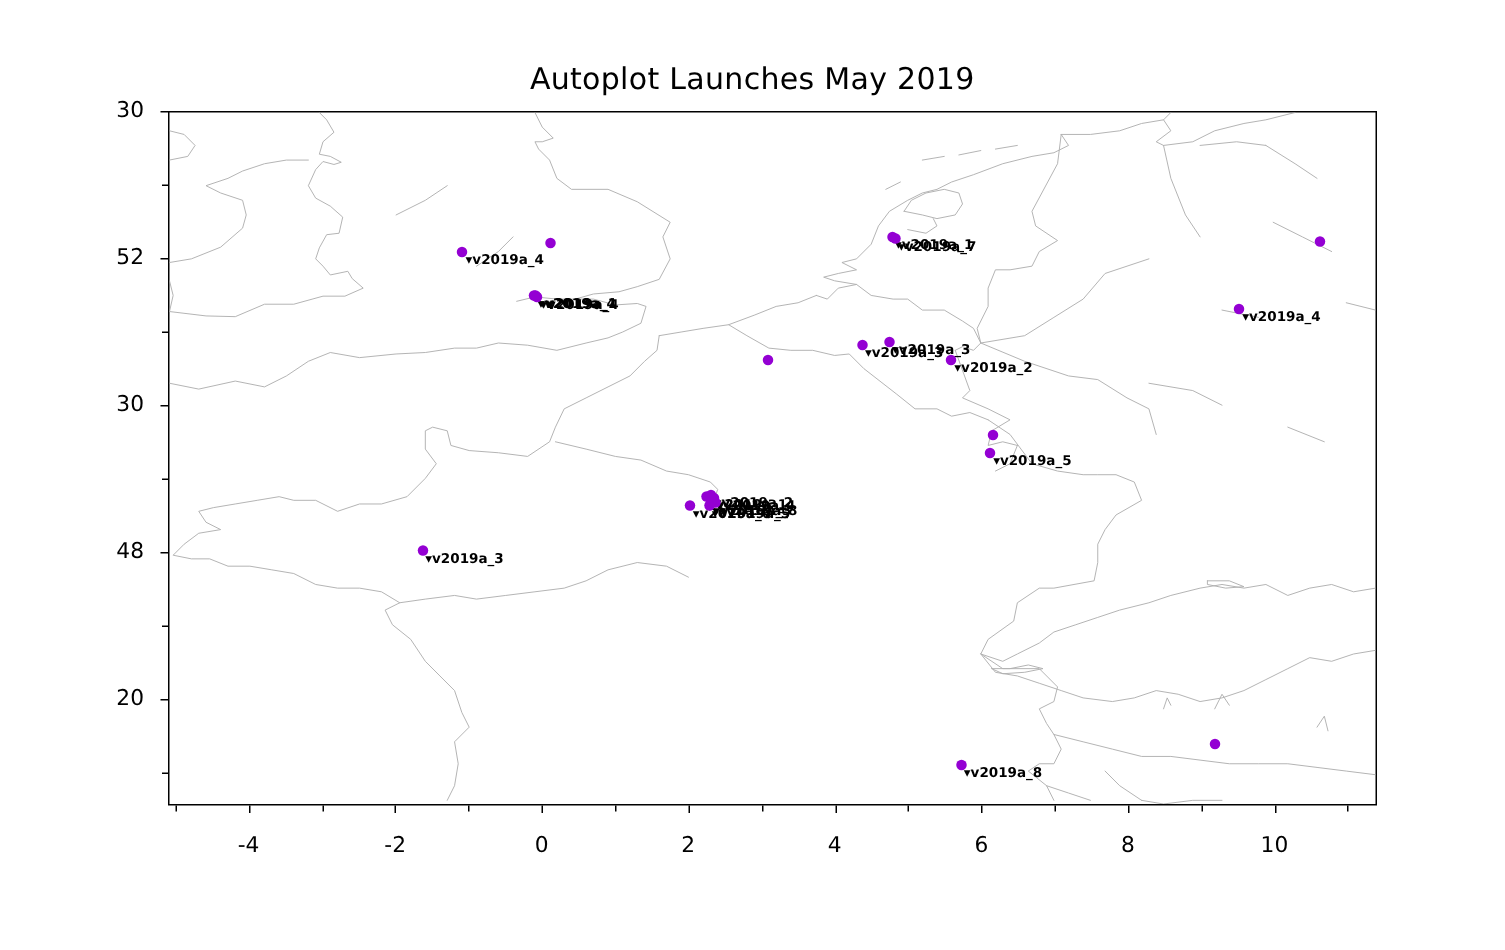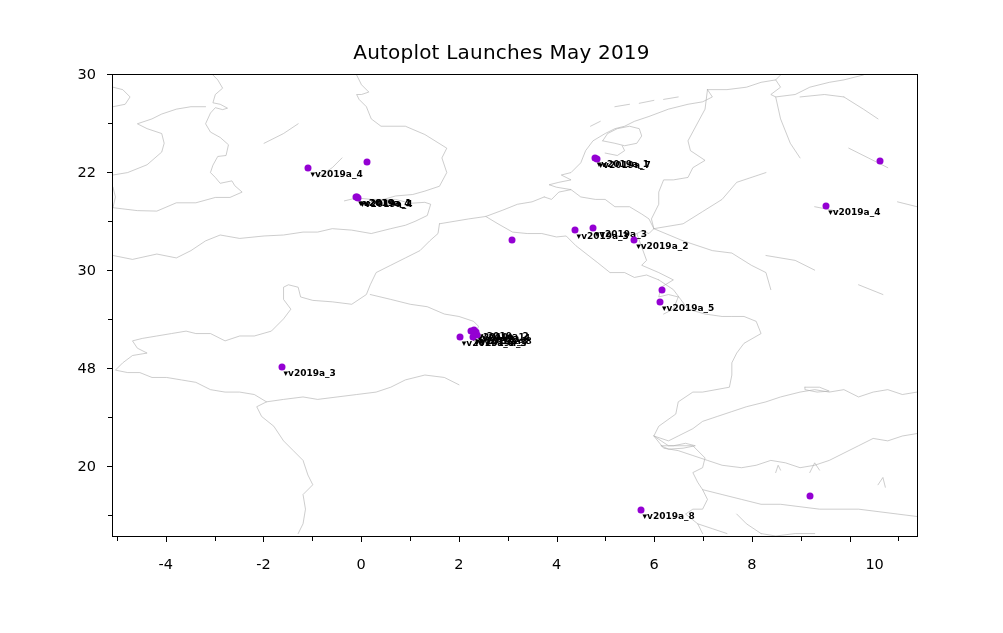--- a/index.html
+++ b/index.html
@@ -212,38 +212,38 @@
     <div class="xlab" style="left: 361.127px;">0</div>
     <div class="tickx" style="left: 458.824px;"></div>
     <div class="xlab" style="left: 458.824px;">2</div>
     <div class="tickx" style="left: 556.521px;"></div>
     <div class="xlab" style="left: 556.521px;">4</div>
     <div class="tickx" style="left: 654.218px;"></div>
     <div class="xlab" style="left: 654.218px;">6</div>
     <div class="tickx" style="left: 751.915px;"></div>
     <div class="xlab" style="left: 751.915px;">8</div>
     <div class="tickx" style="left: 849.612px;"></div>
-    <div class="xlab" style="left: 849.612px; margin-left: 25px;">10</div>
+    <div class="xlab" style="left: 849.612px;">10</div>
     <div class="tickx minor" style="left: 116.885px;"></div>
     <div class="tickx minor" style="left: 214.582px;"></div>
     <div class="tickx minor" style="left: 312.279px;"></div>
     <div class="tickx minor" style="left: 409.976px;"></div>
     <div class="tickx minor" style="left: 507.673px;"></div>
     <div class="tickx minor" style="left: 605.37px;"></div>
     <div class="tickx minor" style="left: 703.067px;"></div>
     <div class="tickx minor" style="left: 800.764px;"></div>
     <div class="tickx minor" style="left: 898.461px;"></div>
     <div class="ticky" style="top: 465.958px;"></div>
     <div class="ylab" style="top: 465.958px;">20</div>
     <div class="ticky" style="top: 367.968px;"></div>
     <div class="ylab" style="top: 367.968px;">48</div>
     <div class="ticky" style="top: 269.979px;"></div>
     <div class="ylab" style="top: 269.979px;">30</div>
     <div class="ticky" style="top: 171.989px;"></div>
-    <div class="ylab" style="top: 171.989px;">22</div>
+    <div class="ylab" style="top: 171.989px;">52</div>
     <div class="ticky" style="top: 74px;"></div>
     <div class="ylab" style="top: 74px;">30</div>
     <div class="ticky minor" style="top: 514.952px;"></div>
     <div class="ticky minor" style="top: 416.963px;"></div>
     <div class="ticky minor" style="top: 318.974px;"></div>
     <div class="ticky minor" style="top: 220.984px;"></div>
     <div class="ticky minor" style="top: 122.995px;"></div>
   </div>
 
 </body></html>

